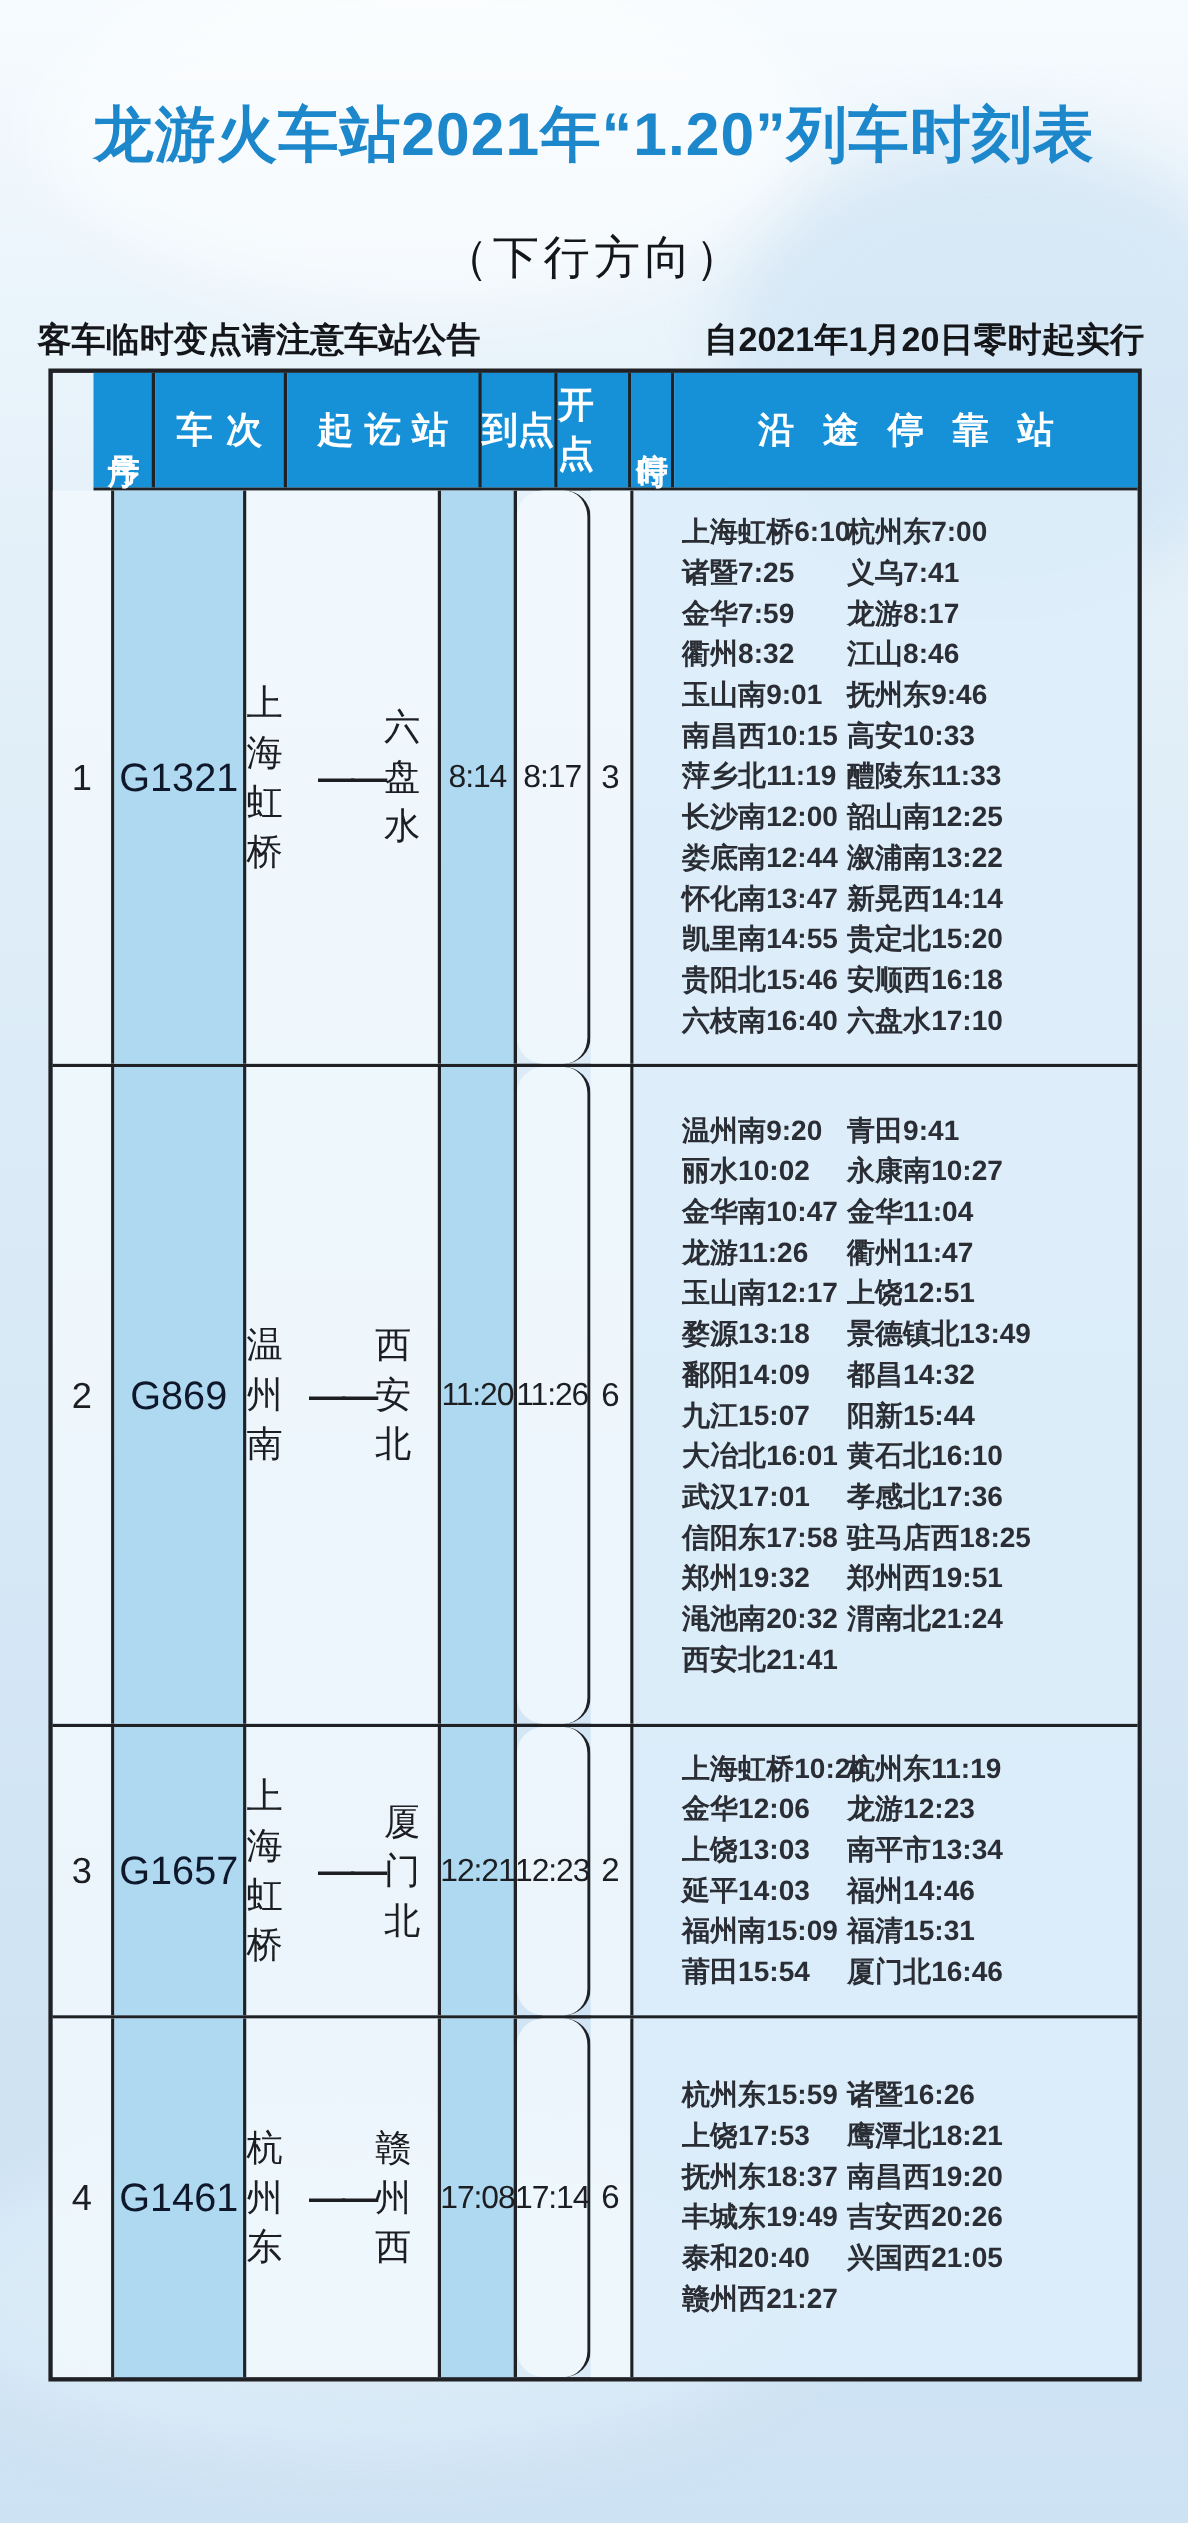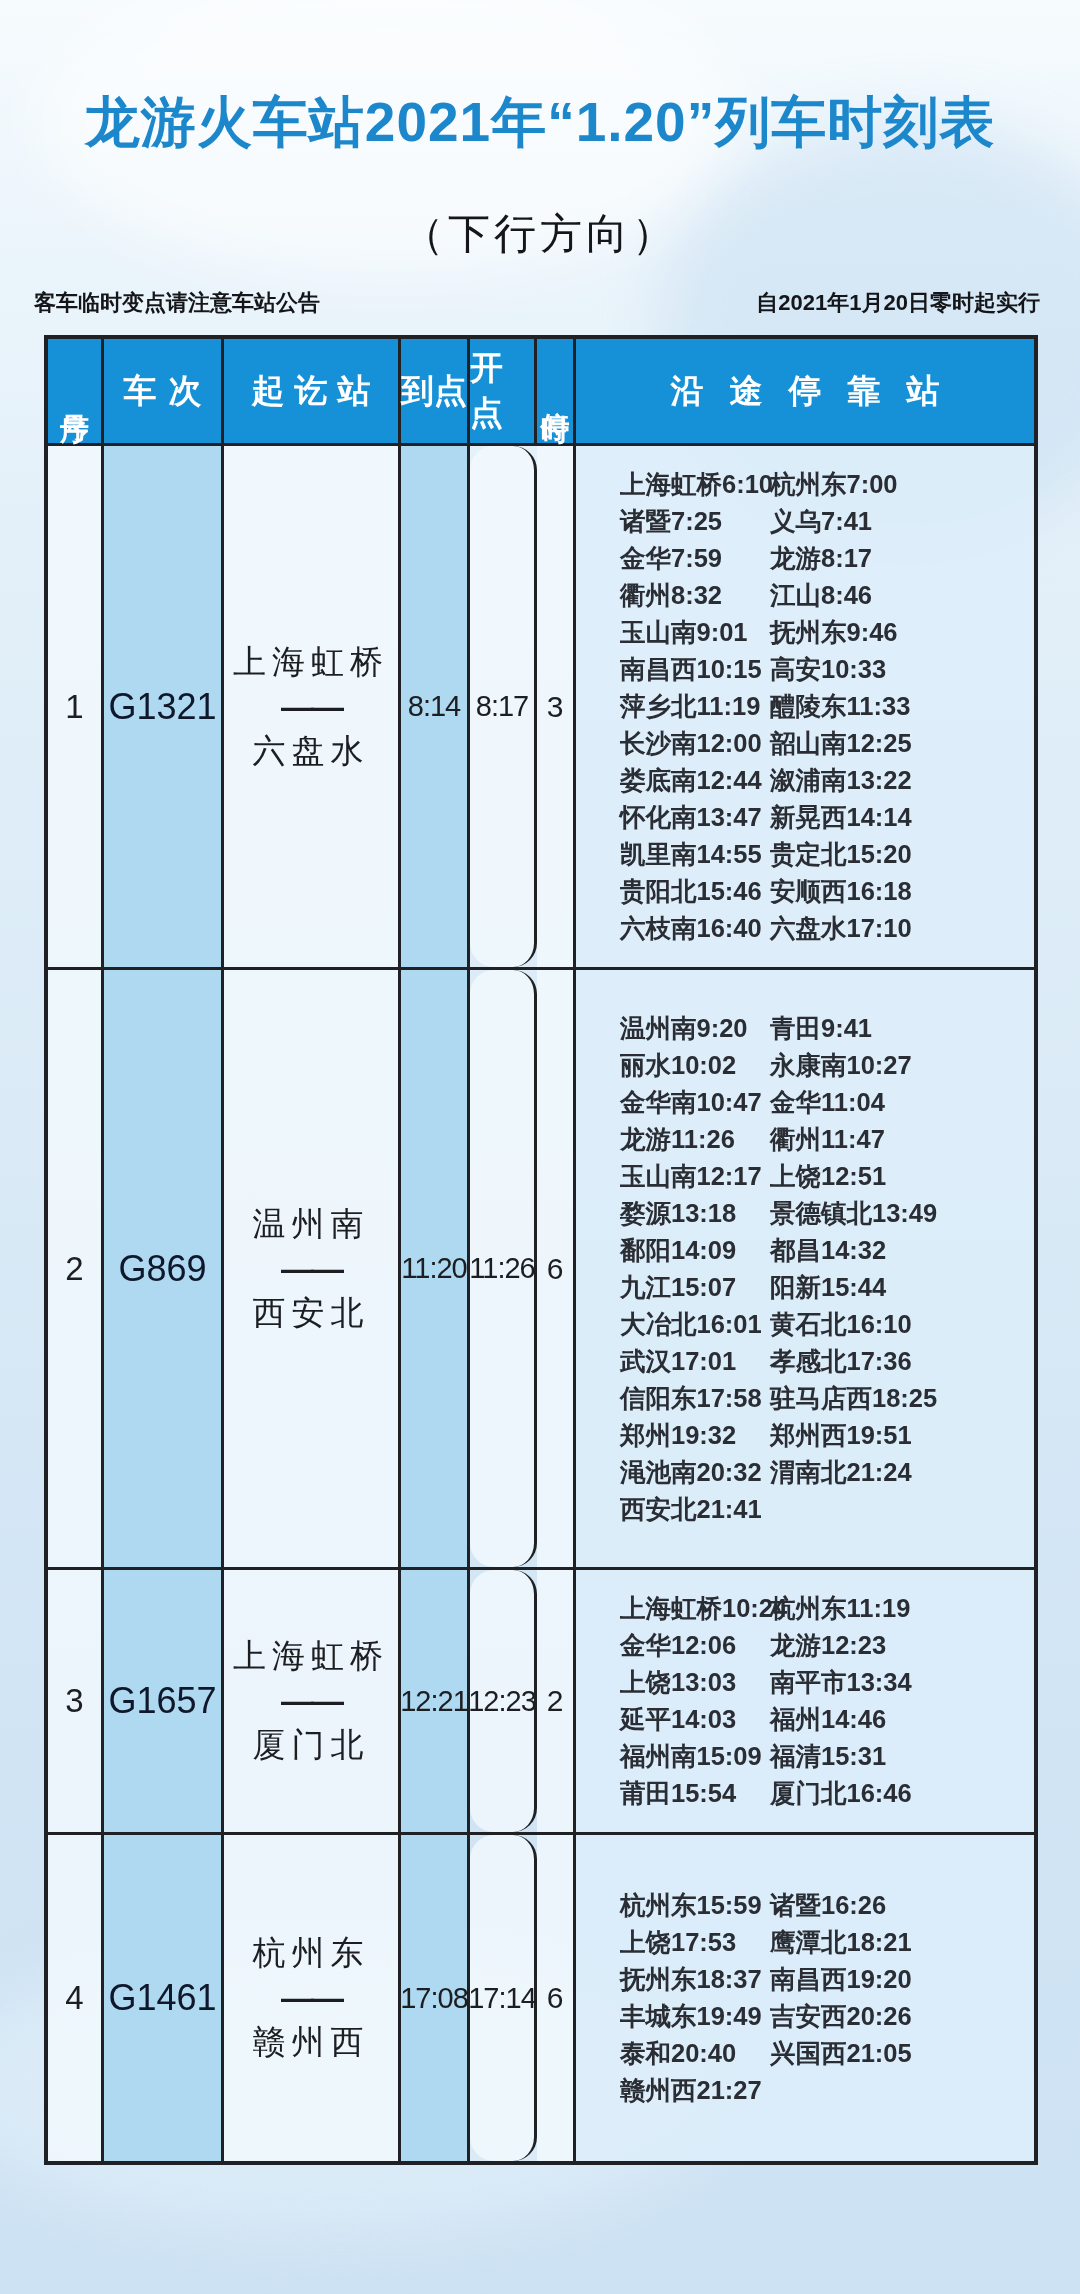--- a/index.html
+++ b/index.html
@@ -28,48 +28,48 @@
     position:absolute;top:86px;left:0;width:100%;text-align:center;
     font-size:55px;font-weight:bold;color:var(--title-color);letter-spacing:1px;
   }
   .subtitle{
     position:absolute;top:206px;left:0;width:100%;text-align:center;
     font-size:42px;font-weight:normal;color:#15161a;letter-spacing:4px;
   }
   .notes{
     position:absolute;top:288px;left:34px;right:40px;
     display:flex;justify-content:space-between;
-    font-size:22px;font-weight:bold;color:#15161a;
+    font-size:31px;font-weight:bold;color:#15161a;
   }
 
   .ttable{
     position:absolute;left:44px;top:335px;width:994px;
     border:4px solid var(--border);
   }
   .trow{display:grid;grid-template-columns:56px 120px 177px 69px 67px 39px auto;
     border-bottom:3px solid var(--border);}
   .trow:last-child{border-bottom:none;}
   .cell{border-right:3px solid var(--border);display:flex;align-items:center;justify-content:center;}
   .cell:last-child{border-right:none;}
 
-  .thead{height:107px;}
+  .thead{height:107px;margin-left:37px;}
   .thead .cell{background:var(--header-bg);color:#fff;font-weight:bold;font-size:33px;}
   .vtext{writing-mode:vertical-rl;text-orientation:upright;letter-spacing:2px;font-size:29px;line-height:1;}
   .th-train{letter-spacing:12px;padding-left:12px;}
   .th-route{letter-spacing:10px;padding-left:10px;}
   .th-stops{letter-spacing:26px;padding-left:26px;}
 
   .r0{height:524px;}
   .r1{height:600px;}
   .r2{height:265px;}
   .r3{height:326px;}
 
   .c-seq{background:var(--cell-light);font-size:33px;}
   .c-train{background:var(--cell-blue);font-size:36px;color:#0f172a;text-align:center;}
-  .c-route{background:var(--cell-light);font-size:33px;flex-direction:column;row-gap:3px;letter-spacing:6px;}
+  .c-route{background:var(--cell-light);font-size:33px;flex-direction:row;row-gap:15px;letter-spacing:6px;}
   .c-arr{background:var(--cell-blue);font-size:29px;letter-spacing:-1px;}
   .c-dep{background:var(--cell-light);font-size:29px;letter-spacing:-1px;border-radius:24px;}
   .c-stopmin{background:var(--cell-light);font-size:30px;}
   .c-stops{background:var(--cell-stops);justify-content:flex-start;}
   .route-dash{letter-spacing:-3px;font-weight:bold;}
 
   .stops{display:flex;flex-direction:column;padding-left:44px;width:100%;}
   .stop-line{display:grid;grid-template-columns:150px auto;line-height:37px;font-size:25.5px;color:#2a2d33;font-weight:bold;}
   .stop-line span{white-space:nowrap;}
 </style>

